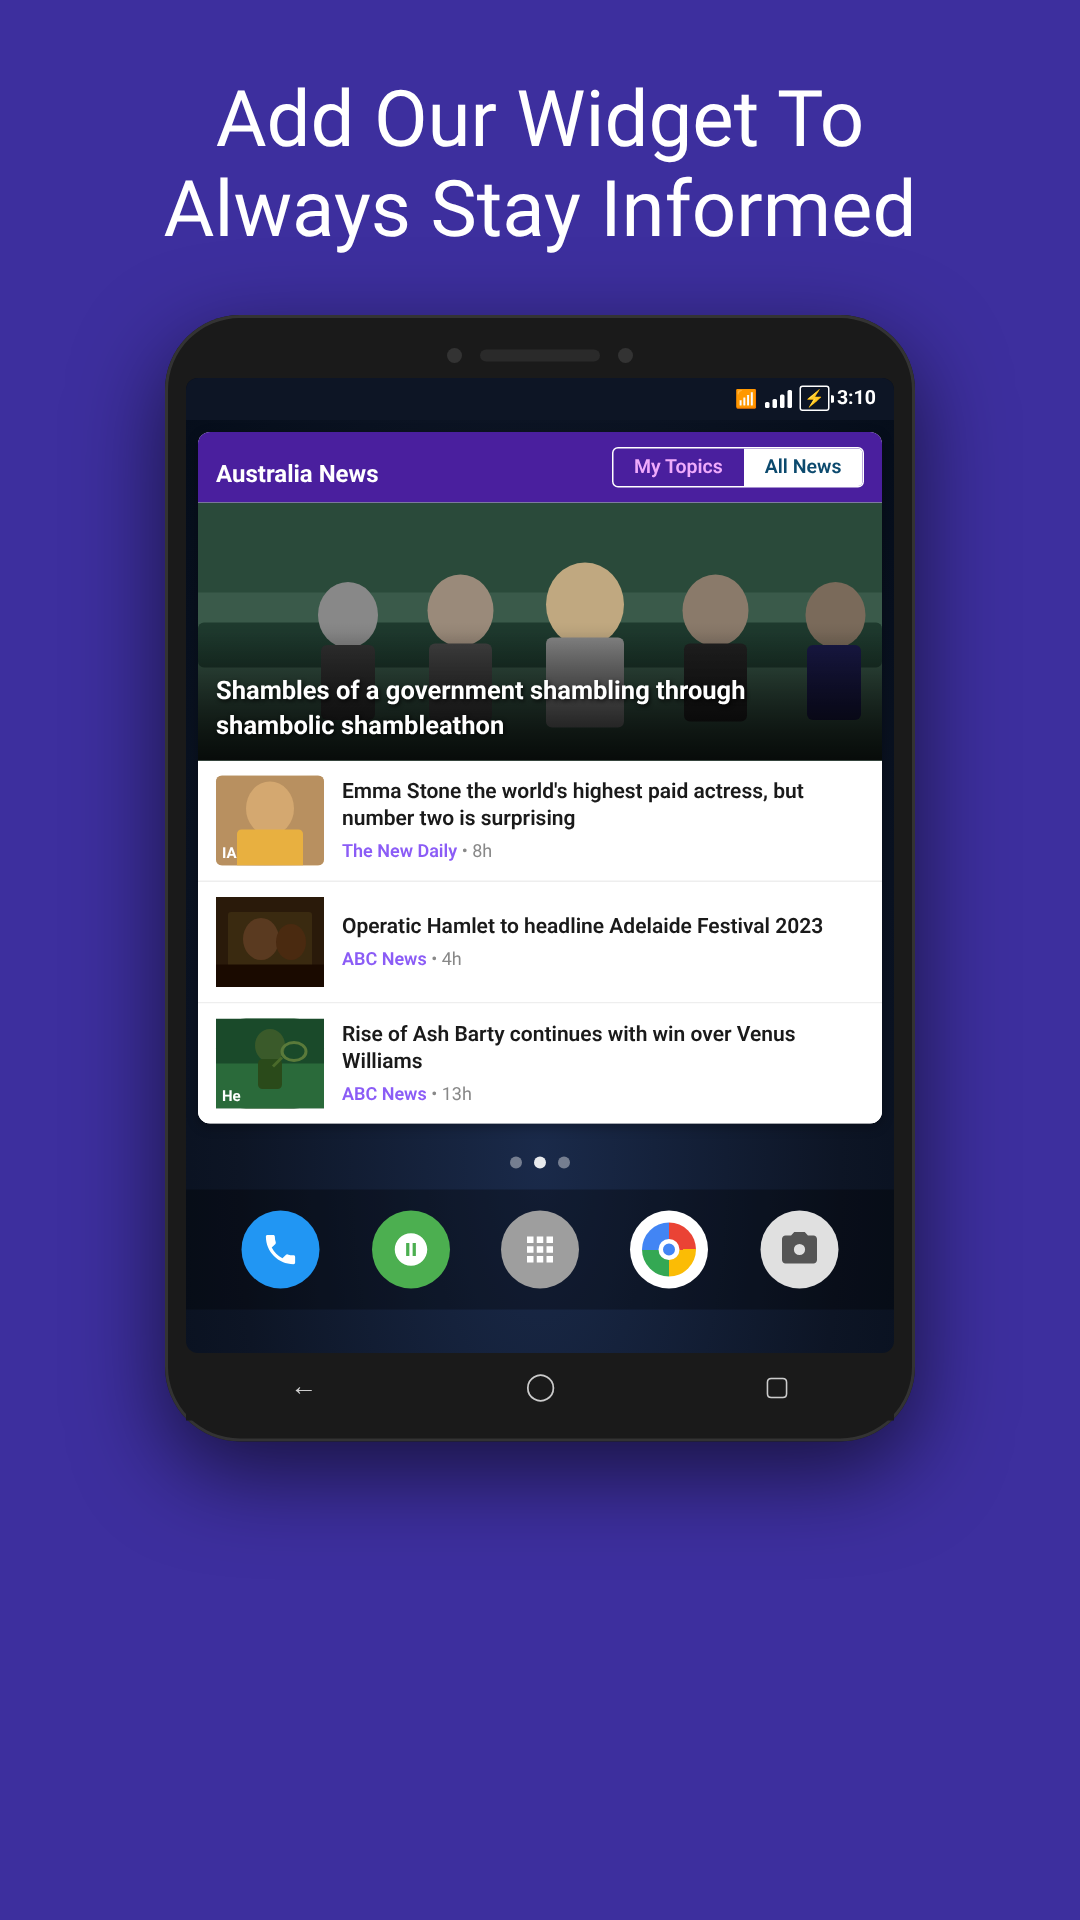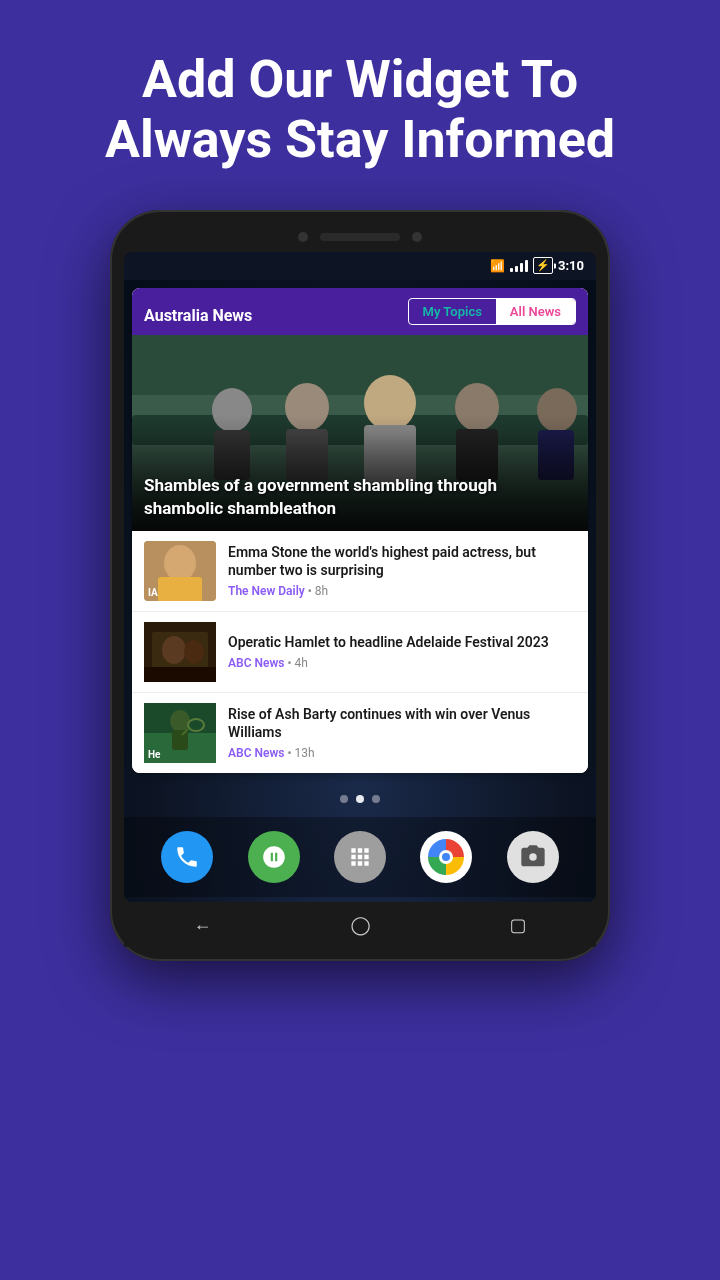--- a/index.html
+++ b/index.html
@@ -11,21 +11,21 @@
       overflow: hidden;
       display: flex;
       flex-direction: column;
       align-items: center;
     }
 
     
     .promo-title {
       color: #ffffff;
       font-size: 52px;
-      font-weight: 700;
+      font-weight: 400;
       text-align: center;
       line-height: 1.15;
       padding: 50px 60px 30px 60px;
     }
 
     
     .phone-wrapper {
       width: 500px;
       position: relative;
       margin-top: 10px;
@@ -155,31 +155,31 @@
       overflow: hidden;
     }
     .tab {
       padding: 5px 14px;
       font-size: 13px;
       font-weight: 600;
       cursor: pointer;
     }
     .tab-mytopics {
       background: transparent;
-      color: #14b8a6;
+      color: #f0abfc;
     }
     .tab-allnews {
       background: white;
-      color: #ec4899;
+      color: #0c4a6e;
     }
 
     
     .hero-article {
       position: relative;
-      height: 196px;
+      height: 172px;
       overflow: hidden;
     }
     .hero-image {
       width: 100%;
       height: 100%;
       background: linear-gradient(135deg, #2a4a3a 0%, #3a5a4a 30%, #4a6a5a 60%, #2a3a4a 100%);
       position: relative;
     }
     
     .hero-image::before {

